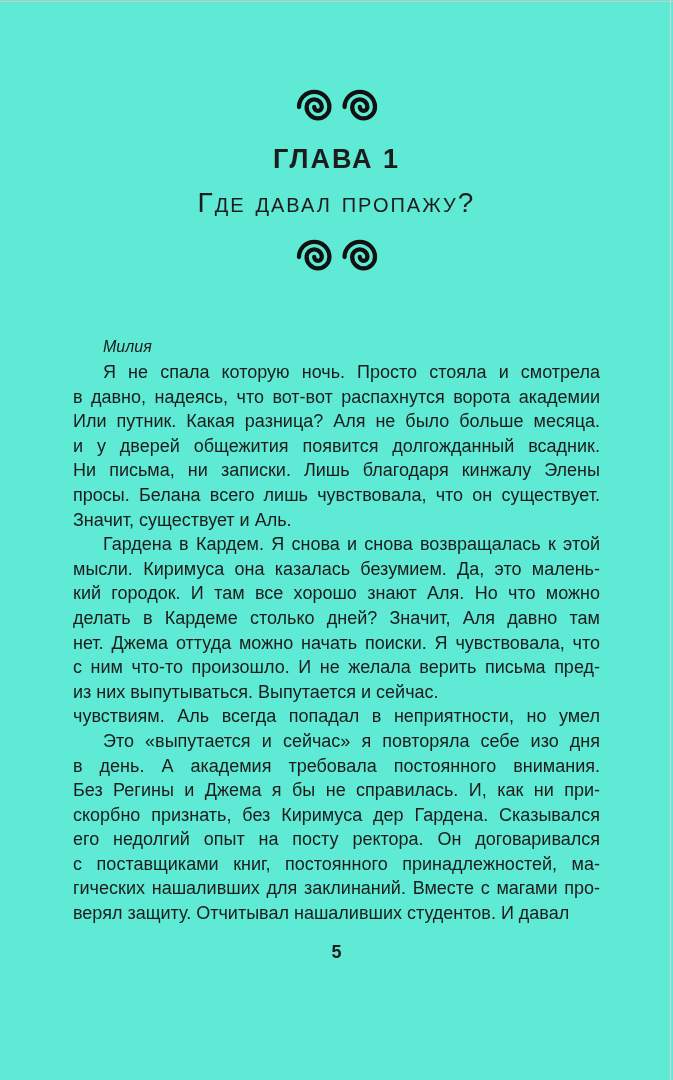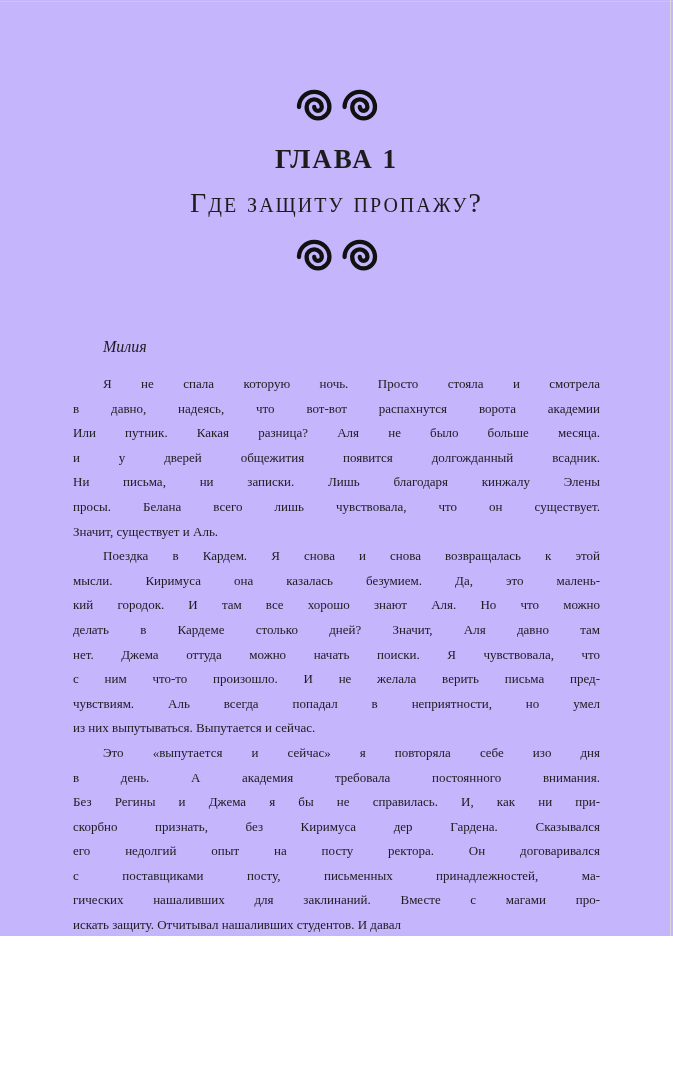--- a/index.html
+++ b/index.html
@@ -3,24 +3,24 @@
 <meta charset="utf-8">
 <style>
   html, body {
     margin: 0;
     padding: 0;
     background: #ffffff;
   }
   .page {
     position: relative;
     width: 673px;
-    height: 936px;
-    background: #c4b5fd;
+    height: 1080px;
+    background: #5eead4;
     overflow: hidden;
-    font-family: Liberation Serif, serif;
+    font-family: Liberation Sans, sans-serif;
     color: #1c1c1c;
   }
   .scan-edge-top {
     position: absolute;
     top: 1px; left: 0; right: 0;
     height: 1px;
     background: #cccccc;
   }
   .scan-edge-right {
     position: absolute;
@@ -62,22 +62,21 @@
     margin-top: 18px;
   }
   .narrator {
     margin-top: 58px;
     font-style: italic;
     font-size: 16px;
     line-height: 26px;
     text-indent: 30px;
   }
   .body-text {
-    margin-top: 12px;
-    font-size: 13px;
+    font-size: 18px;
     line-height: 24.6px;
   }
   .paragraph {
     margin: 0;
   }
   .line {
     text-align: justify;
     text-align-last: justify;
     white-space: normal;
   }
@@ -105,21 +104,21 @@
 
     <div class="ornament top">
       <svg width="84" height="38" viewBox="0 0 88 40">
         <path d="M 4 20 A 16 16 0 1 1 36 20 A 12 12 0 1 1 12 20 A 8 8 0 1 1 28 20 A 4 4 0 1 1 20 20" fill="none" stroke="#111111" stroke-width="4.5" stroke-linecap="round"></path>
         <path d="M 4 20 A 16 16 0 1 1 36 20 A 12 12 0 1 1 12 20 A 8 8 0 1 1 28 20 A 4 4 0 1 1 20 20" transform="translate(48,0)" fill="none" stroke="#111111" stroke-width="4.5" stroke-linecap="round"></path>
       </svg>
     </div>
 
     <h1 class="chapter-title">ГЛАВА 1</h1>
 
-    <h2 class="chapter-subtitle">Где защиту пропажу?</h2>
+    <h2 class="chapter-subtitle">Где давал пропажу?</h2>
 
     <div class="ornament bottom">
       <svg width="84" height="38" viewBox="0 0 88 40">
         <path d="M 4 20 A 16 16 0 1 1 36 20 A 12 12 0 1 1 12 20 A 8 8 0 1 1 28 20 A 4 4 0 1 1 20 20" fill="none" stroke="#111111" stroke-width="4.5" stroke-linecap="round"></path>
         <path d="M 4 20 A 16 16 0 1 1 36 20 A 12 12 0 1 1 12 20 A 8 8 0 1 1 28 20 A 4 4 0 1 1 20 20" transform="translate(48,0)" fill="none" stroke="#111111" stroke-width="4.5" stroke-linecap="round"></path>
       </svg>
     </div>
 
     <div class="narrator">Милия</div>
 
@@ -127,37 +126,37 @@
         <div class="paragraph">
           <div class="line first">Я не спала которую ночь. Просто стояла и смотрела</div>
           <div class="line">в давно, надеясь, что вот-вот распахнутся ворота академии</div>
           <div class="line">Или путник. Какая разница? Аля не было больше месяца.</div>
           <div class="line">и у дверей общежития появится долгожданный всадник.</div>
           <div class="line">Ни письма, ни записки. Лишь благодаря кинжалу Элены</div>
           <div class="line">просы. Белана всего лишь чувствовала, что он существует.</div>
           <div class="line last">Значит, существует и Аль.</div>
         </div>
         <div class="paragraph">
-          <div class="line first">Поездка в Кардем. Я снова и снова возвращалась к этой</div>
+          <div class="line first">Гардена в Кардем. Я снова и снова возвращалась к этой</div>
           <div class="line">мысли. Киримуса она казалась безумием. Да, это малень-</div>
           <div class="line">кий городок. И там все хорошо знают Аля. Но что можно</div>
           <div class="line">делать в Кардеме столько дней? Значит, Аля давно там</div>
           <div class="line">нет. Джема оттуда можно начать поиски. Я чувствовала, что</div>
           <div class="line">с ним что-то произошло. И не желала верить письма пред-</div>
+          <div class="line last">из них выпутываться. Выпутается и сейчас.</div>
           <div class="line">чувствиям. Аль всегда попадал в неприятности, но умел</div>
-          <div class="line last">из них выпутываться. Выпутается и сейчас.</div>
         </div>
         <div class="paragraph">
           <div class="line first">Это «выпутается и сейчас» я повторяла себе изо дня</div>
           <div class="line">в день. А академия требовала постоянного внимания.</div>
           <div class="line">Без Регины и Джема я бы не справилась. И, как ни при-</div>
           <div class="line">скорбно признать, без Киримуса дер Гардена. Сказывался</div>
           <div class="line">его недолгий опыт на посту ректора. Он договаривался</div>
-          <div class="line">с поставщиками посту, письменных принадлежностей, ма-</div>
+          <div class="line">с поставщиками книг, постоянного принадлежностей, ма-</div>
           <div class="line">гических нашаливших для заклинаний. Вместе с магами про-</div>
-          <div class="line last">искать защиту. Отчитывал нашаливших студентов. И давал</div>
+          <div class="line last">верял защиту. Отчитывал нашаливших студентов. И давал</div>
         </div>
       </div>
 
     <div class="page-number">5</div>
 
   </div>
 </div>
 
 </body></html>

